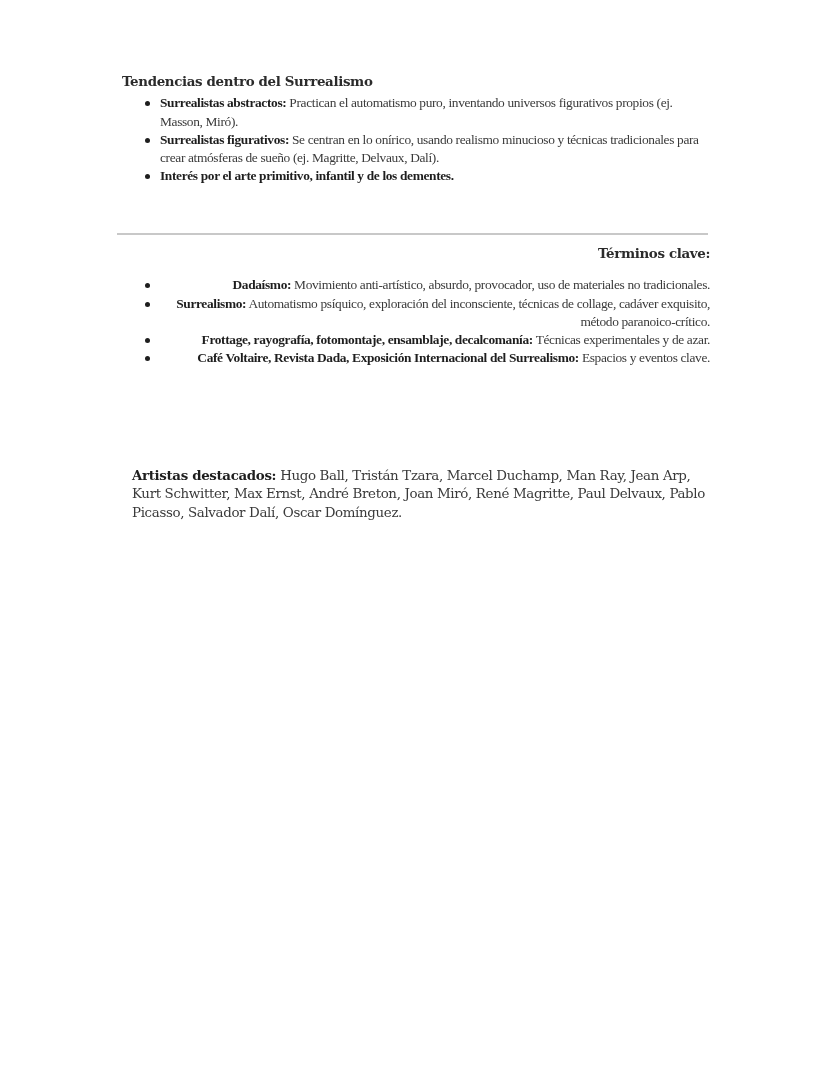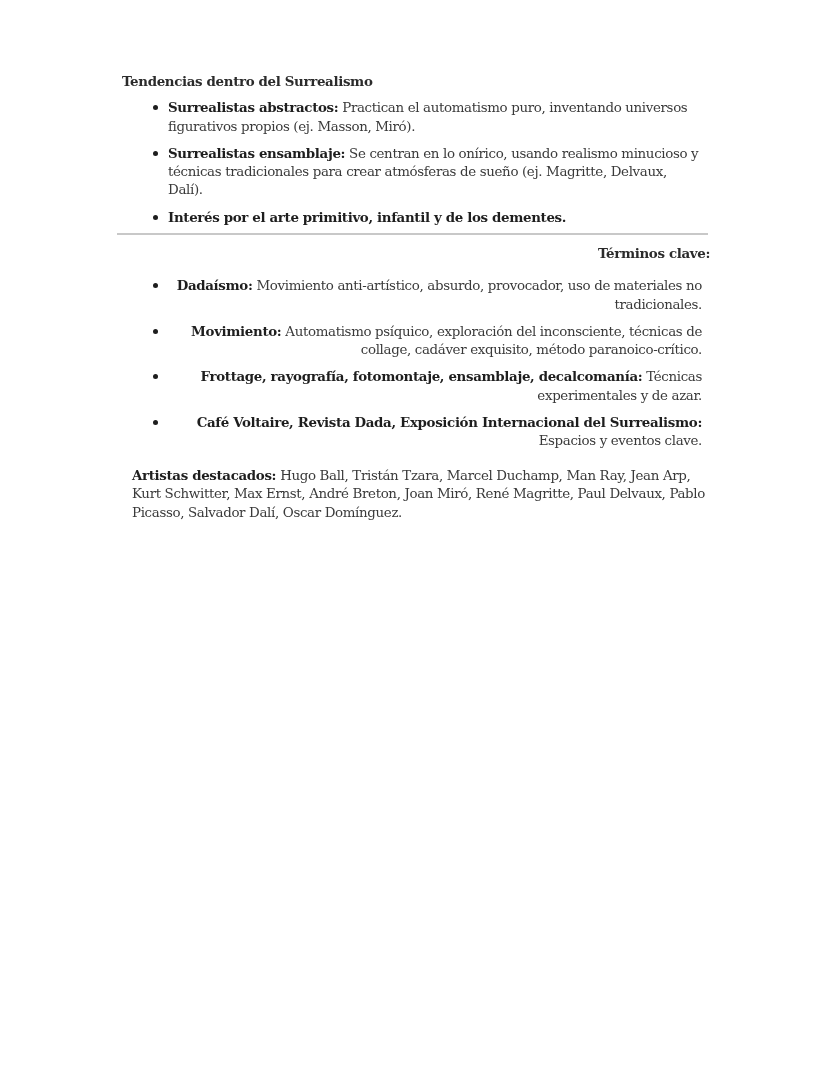--- a/index.html
+++ b/index.html
@@ -38,21 +38,22 @@
       margin-left: 2px;
       margin-bottom: 4px;
     }
     ul {
       margin: 0;
       padding: 0 0 0 40px;
       list-style: none;
     }
     li {
       position: relative;
-      margin: 8px;
+      margin: 0;
+      font-family: Liberation Serif, serif;
     }
     li::before {
       content: "";
       position: absolute;
       left: -15px;
       top: 7px;
       width: 5px;
       height: 5px;
       border-radius: 50%;
       background: #1e1e1e;
@@ -114,38 +115,38 @@
 
 <div class="page">
 
   <div class="content">
     <p class="section-heading first">Tendencias dentro del Surrealismo</p>
     <ul>
       <li>
         <span class="term">Surrealistas abstractos:</span><span class="desc"> Practican el automatismo puro, inventando universos figurativos propios (ej. Masson, Miró).</span>
       </li>
       <li>
-        <span class="term">Surrealistas ensamblaje:</span><span class="desc"> Se centran en lo onírico, usando realismo minucioso y técnicas tradicionales para crear atmósferas de sueño (ej. Magritte, Delvaux, Dalí).</span>
+        <span class="term">Surrealistas figurativos:</span><span class="desc"> Se centran en lo onírico, usando realismo minucioso y técnicas tradicionales para crear atmósferas de sueño (ej. Magritte, Delvaux, Dalí).</span>
       </li>
       <li>
         <span class="term">Interés por el arte primitivo, infantil y de los dementes.</span><span class="desc"></span>
       </li>
     </ul>
   </div>
 
   <hr class="rule">
 
   <div class="terms-block">
     <p class="section-heading">Términos clave:</p>
     <ul>
       <li>
         <span class="term">Dadaísmo:</span><span class="desc"> Movimiento anti-artístico, absurdo, provocador, uso de materiales no tradicionales.</span>
       </li>
       <li>
-        <span class="term">Movimiento:</span><span class="desc"> Automatismo psíquico, exploración del inconsciente, técnicas de collage, cadáver exquisito, método paranoico-crítico.</span>
+        <span class="term">Surrealismo:</span><span class="desc"> Automatismo psíquico, exploración del inconsciente, técnicas de collage, cadáver exquisito, método paranoico-crítico.</span>
       </li>
       <li>
         <span class="term">Frottage, rayografía, fotomontaje, ensamblaje, decalcomanía:</span><span class="desc"> Técnicas experimentales y de azar.</span>
       </li>
       <li>
         <span class="term">Café Voltaire, Revista Dada, Exposición Internacional del Surrealismo:</span><span class="desc"> Espacios y eventos clave.</span>
       </li>
     </ul>
   </div>
 

